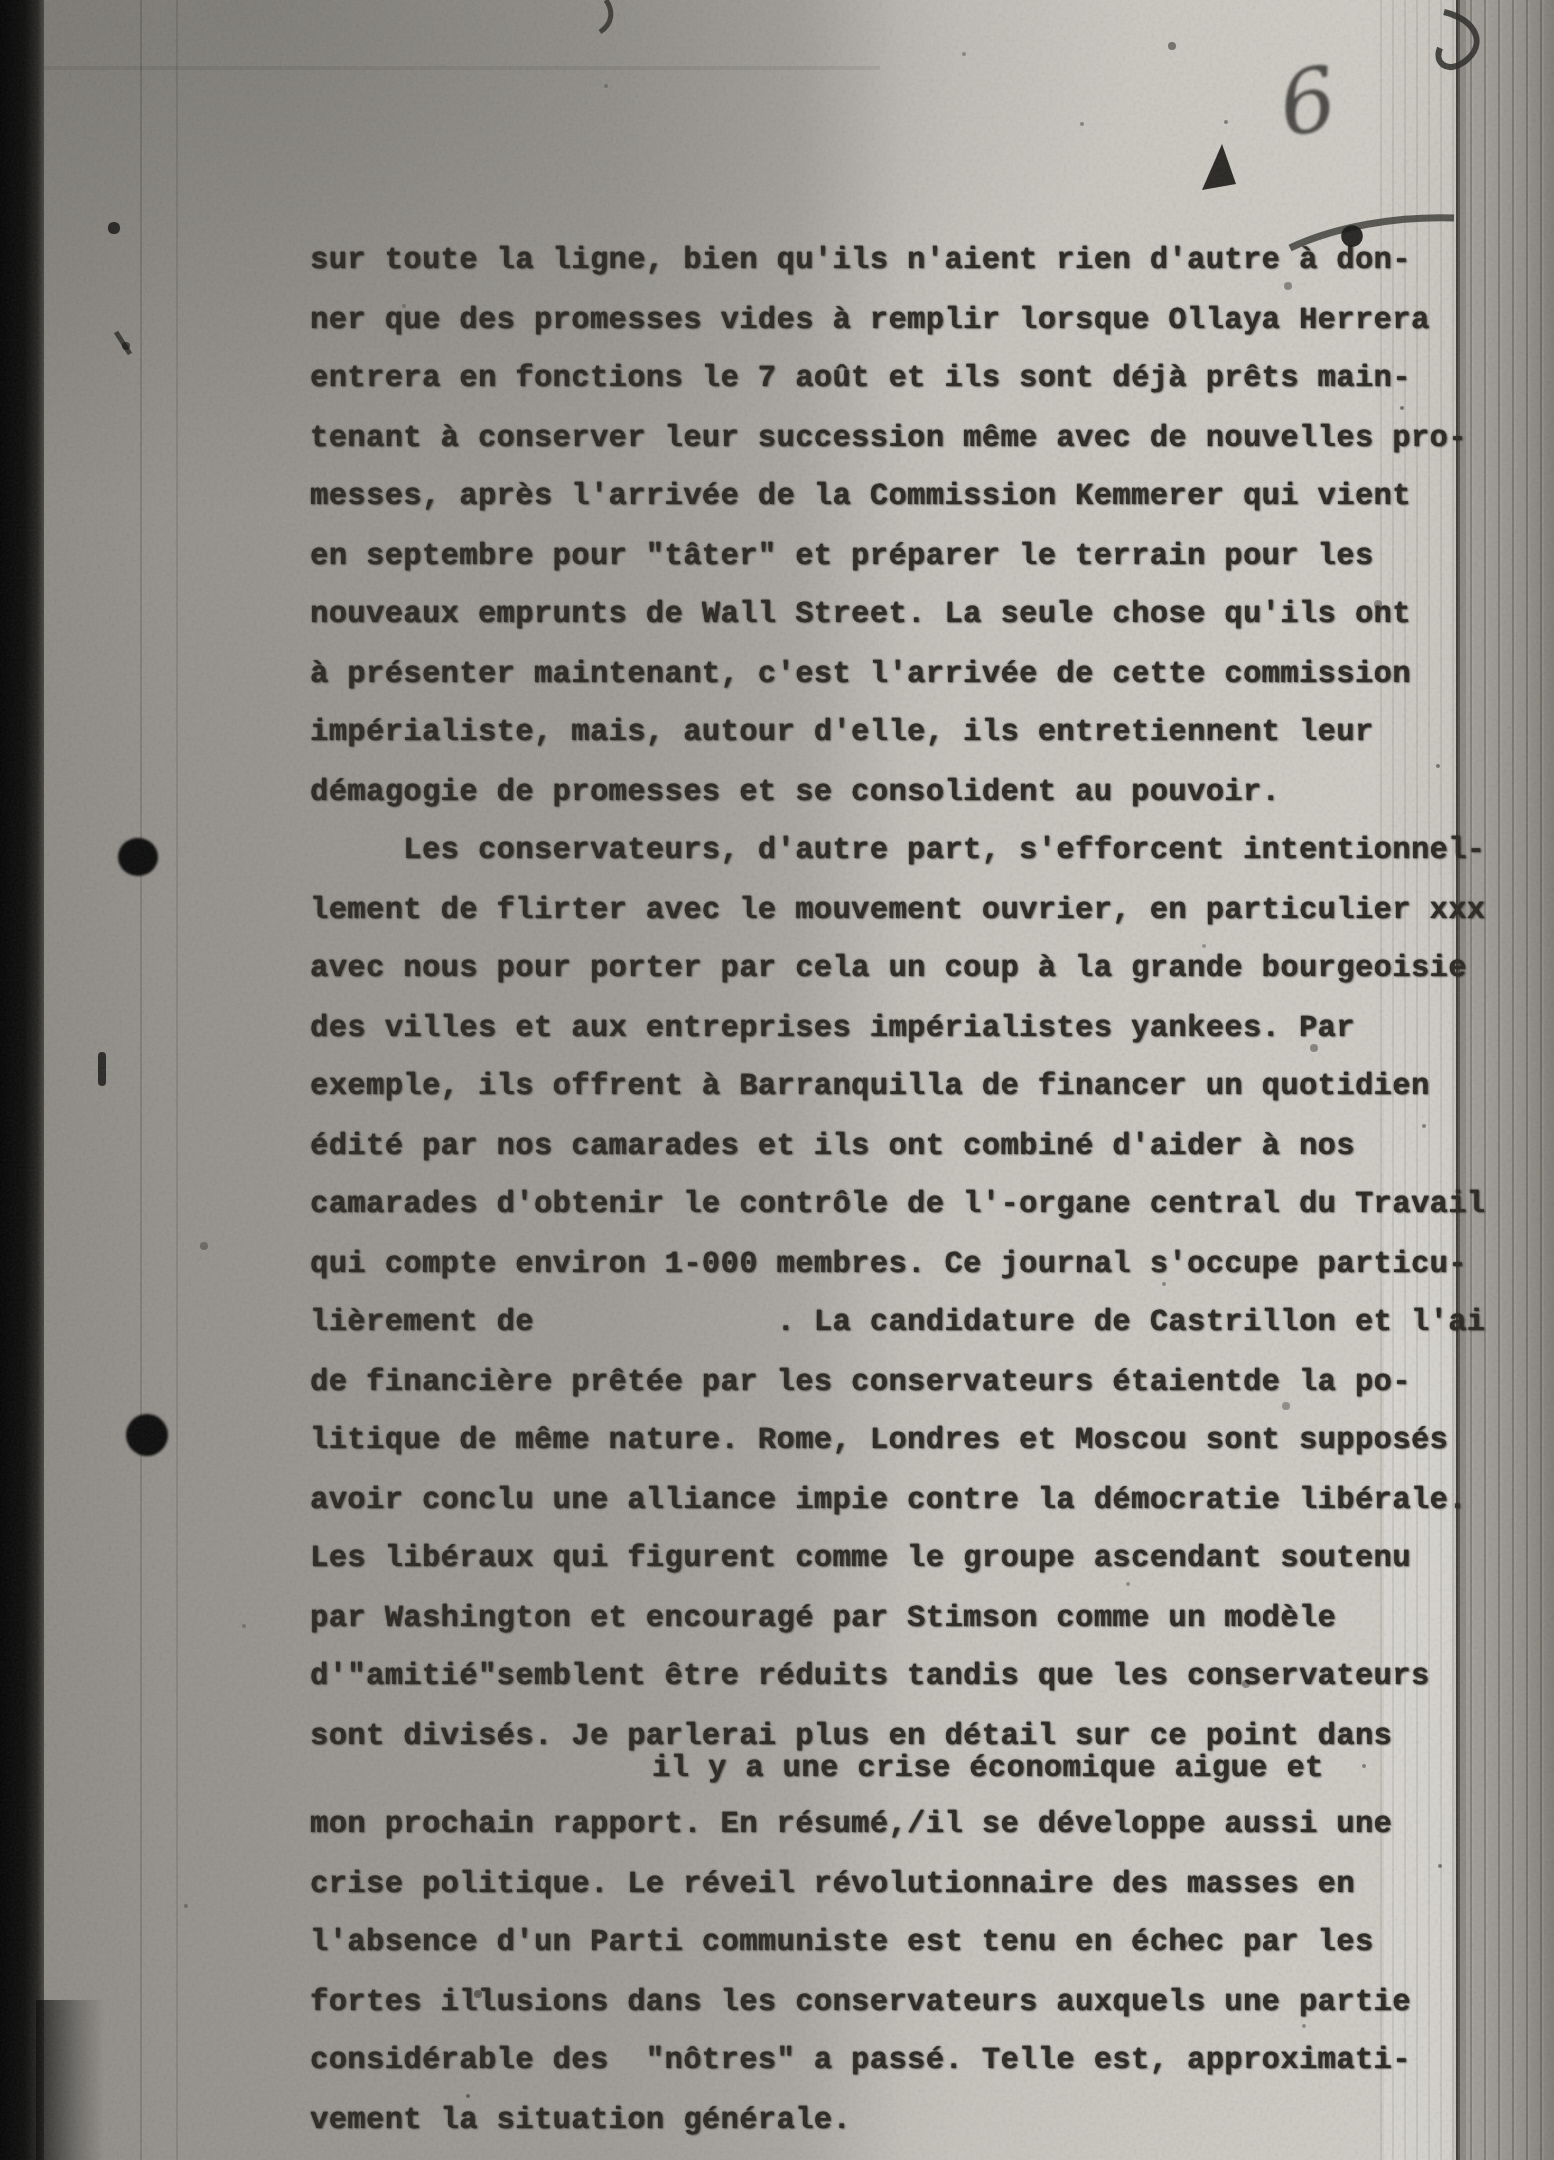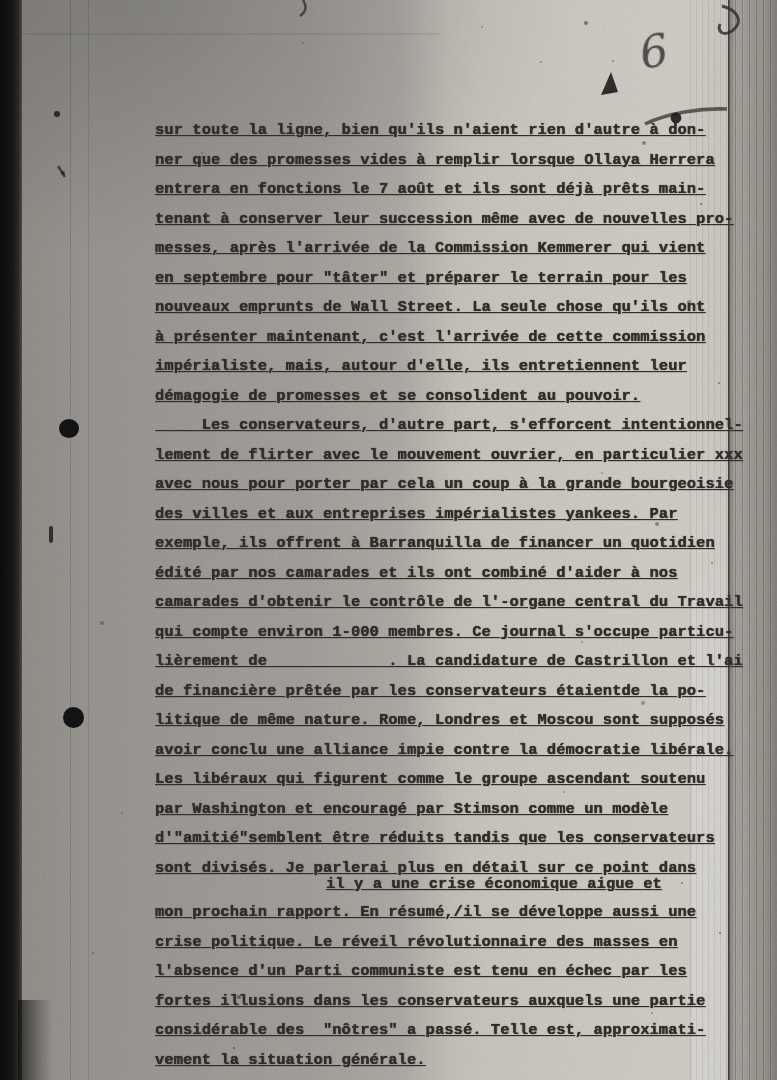--- a/index.html
+++ b/index.html
@@ -49,21 +49,21 @@
       linear-gradient(90deg,#4e4b47 0 2px,#8c8983 2px 5px,#a09d97 5px 30%,#96938d 65%,#8a8781 88%,#7f7d78 100%);
   }
   
   .text-block{
     position:absolute;left:155px;top:116px;width:600px;
     font-size:15.3px;letter-spacing:.15px;font-weight:bold;
     color:#2b2823;white-space:pre;line-height:29.5px;
     filter:blur(.35px);
     text-shadow:0 0 .9px rgba(28,25,21,.9), .6px .4px .8px rgba(40,37,32,.45);
   }
-  .line{height:29.5px;text-decoration:underline;}
+  .line{height:29.5px;}
   .line.inserted{
     height:15px;line-height:15px;padding-left:171px;
     transform:translateY(-6px);
   }
   
   .page-num{
     position:absolute;left:640px;top:26px;
     font-family:"DejaVu Serif",serif;font-style:italic;font-weight:400;
     font-size:44px;color:#4b4a46;transform:rotate(-9deg);
     filter:blur(.4px);

